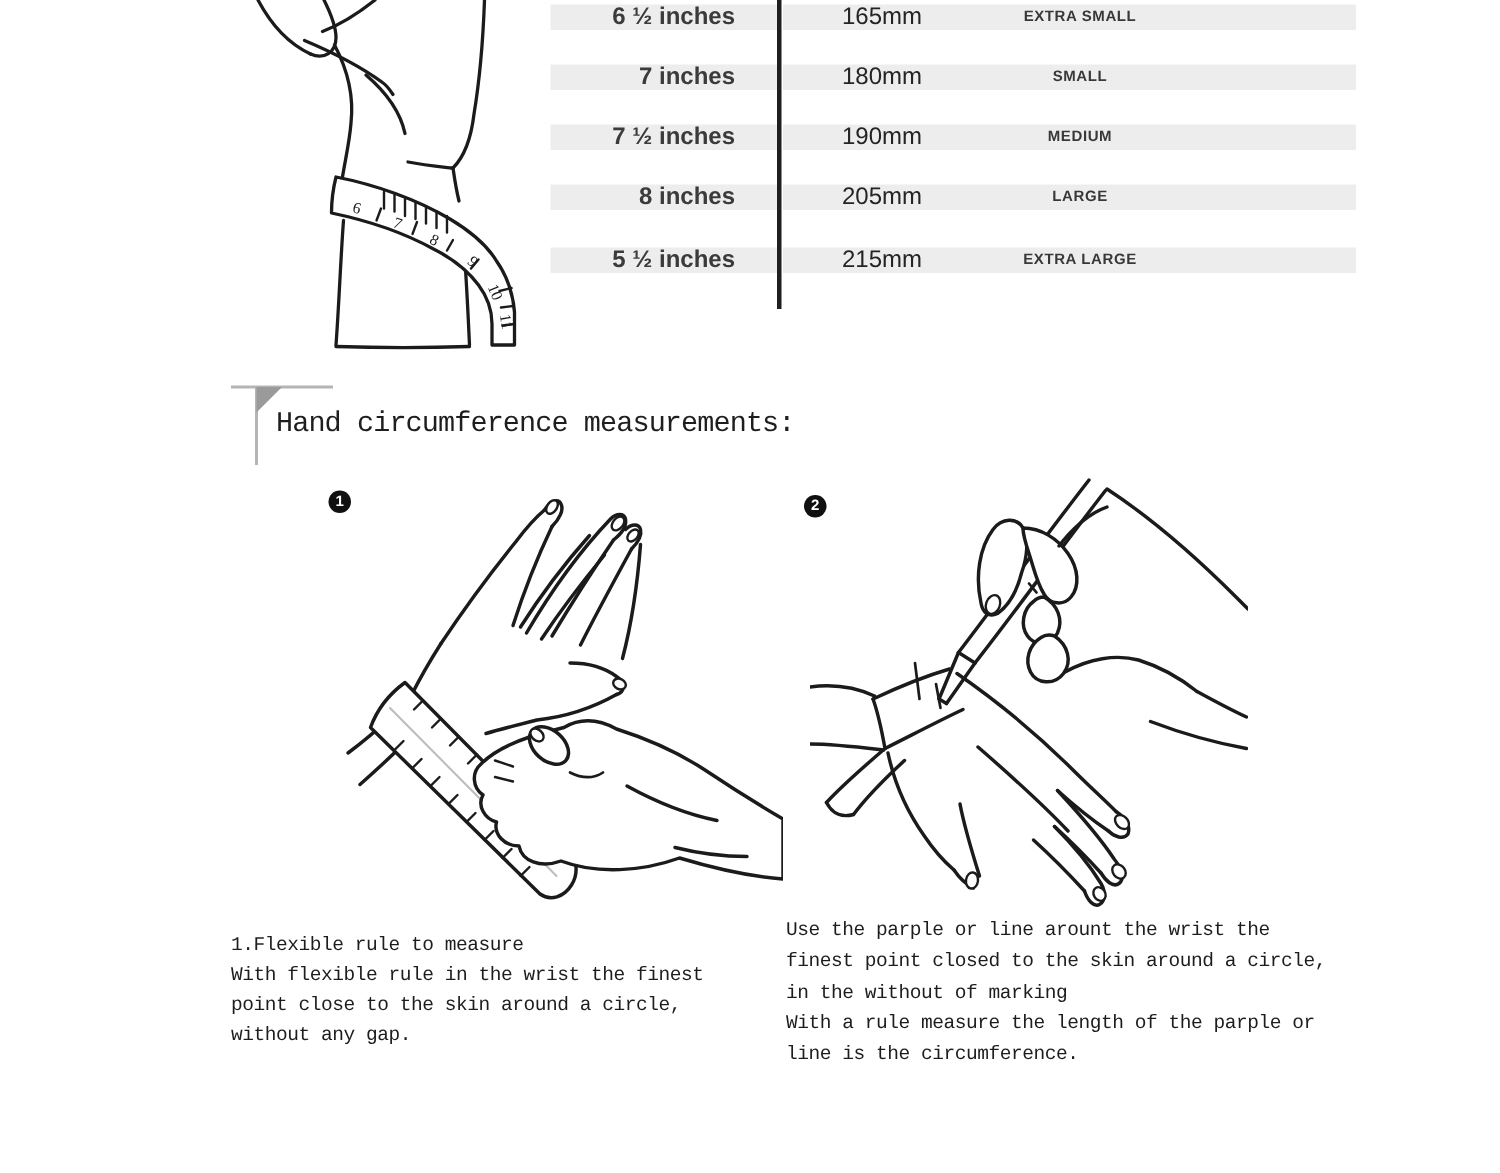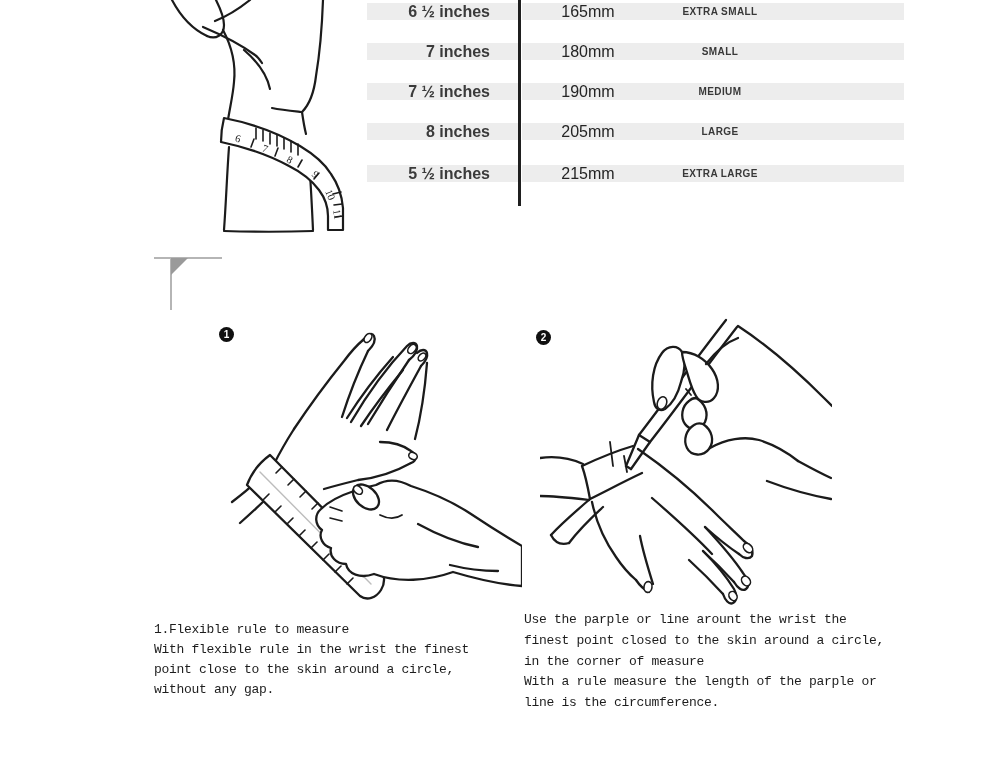--- a/index.html
+++ b/index.html
@@ -125,20 +125,21 @@
           <span class="cell-size">EXTRA LARGE</span>
         </div>
     </div>
   </div>
 
   <svg class="corner-mark" width="80" height="62" viewBox="0 0 80 62">
     <path d="M 4,5 L 72,5" stroke="#b5b5b5" stroke-width="2" fill="none"></path>
     <path d="M 21,5 L 21,57" stroke="#b5b5b5" stroke-width="2" fill="none"></path>
     <path d="M 21,5 L 38,5 L 21,22 Z" fill="#9a9a9a"></path>
   </svg>
+  <div class="heading">Hand circumference measurements:</div>
 
   <div class="badge badge1">1</div>
   <div class="badge badge2">2</div>
 
   <svg class="illo illo-step1" width="292" height="300" viewBox="0 0 292 300" fill="none" stroke="#1b1b1b" stroke-width="2.3" stroke-linecap="round" stroke-linejoin="round">
     <g>
       <path d="M 64,104 C 80,80 97,57 114,36 C 120,28 127,20 133,15"></path>
       <path d="M 133,15 C 137,9 142,7 144,11 C 146,15 143,21 138,26"></path>
       <path d="M 138,26 C 128,47 119,70 112,92"></path>
       <ellipse cx="138" cy="13" rx="5" ry="3.2" transform="rotate(-55 138 13)" fill="#fff" stroke-width="1.6"></ellipse>
@@ -255,18 +256,18 @@
 
   <div class="step-text step-left">
     <div>1.Flexible rule to measure</div>
     <div>With flexible rule in the wrist the finest</div>
     <div>point close to the skin around a circle,</div>
     <div>without any gap.</div>
   </div>
   <div class="step-text step-right">
     <div>Use the parple or line arount the wrist the</div>
     <div>finest point closed to the skin around a circle,</div>
-    <div>in the corner of measure</div>
+    <div>in the without of marking</div>
     <div>With a rule measure the length of the parple or</div>
     <div>line is the circumference.</div>
   </div>
 
 </div>
 
 </body></html>

